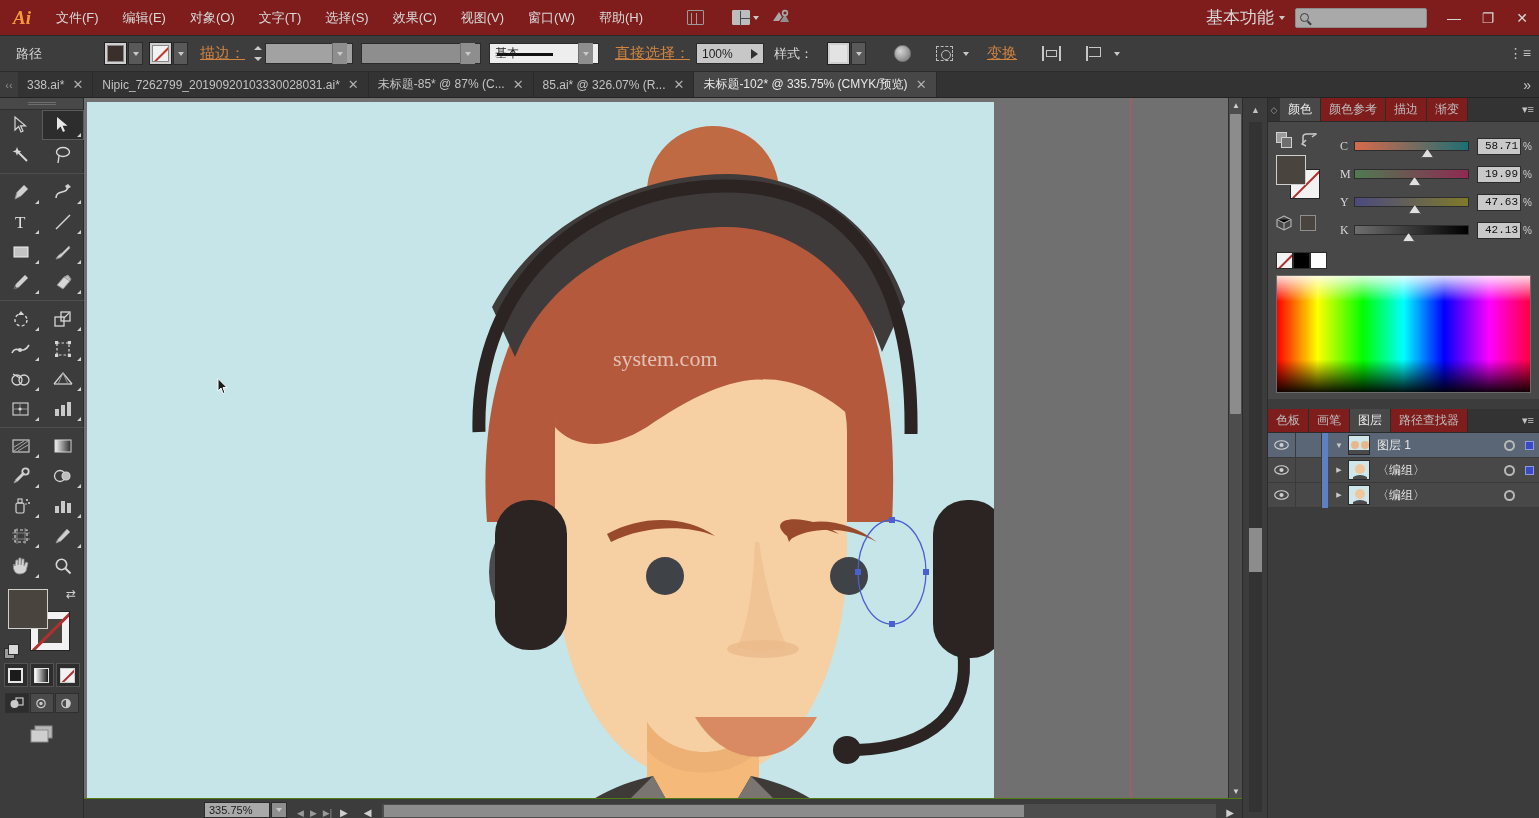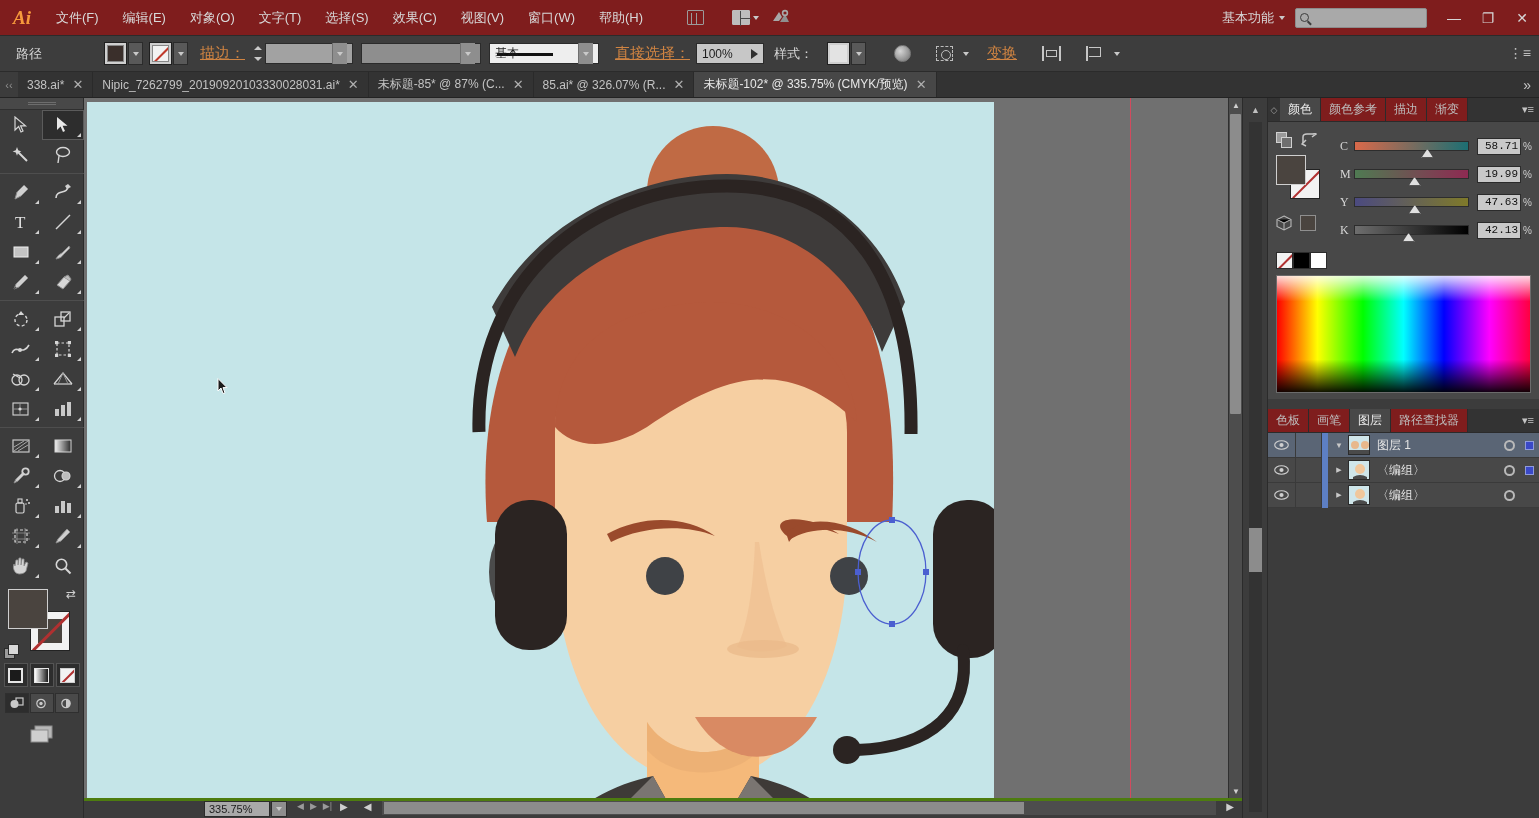--- a/index.html
+++ b/index.html
@@ -51,21 +51,21 @@
   .mb-icon-arrange::after {
     content: ""; position: absolute; left: 7px; top: 0; width: 1px; height: 15px; background: #474747;
   }
   .mb-icon-arrange::before {
     content: ""; position: absolute; left: 7px; top: 7px; width: 11px; height: 1px; background: #474747;
   }
   .caret-dn {
     width: 0; height: 0; border-left: 3.5px solid transparent; border-right: 3.5px solid transparent;
     border-top: 4px solid #c9c9c9; margin-left: 3px;
   }
-  .workspace-label { font-size: 13px; color: #d8d8d8; padding-right: 2px; }
+  .workspace-label { font-size: 17px; color: #d8d8d8; padding-right: 2px; }
   .search-box {
     width: 132px; height: 20px; background: #a9a9a9; border: 1px solid #8c8c8c;
     border-radius: 2px; margin-left: 10px; display: flex; align-items: center; padding-left: 4px;
   }
   .search-glass {
     width: 9px; height: 9px; border: 1.6px solid #3c3c3c; border-radius: 50%; position: relative;
   }
   .search-glass::after {
     content: ""; position: absolute; right: -4px; bottom: -3px; width: 5px; height: 1.6px;
     background: #3c3c3c; transform: rotate(45deg);
@@ -290,21 +290,21 @@
   .cvs-thumb { position: absolute; left: 1px; top: 2px; width: 11px; height: 300px; background: #8c8c8c; border-radius: 1px; }
   .cvs-arrow-top, .cvs-arrow-bot {
     position: absolute; left: 0; width: 14px; height: 14px; display: flex;
     align-items: center; justify-content: center; color: #d0d0d0; font-size: 8px; background: #4d4d4d;
   }
   .cvs-arrow-top { top: 0; } .cvs-arrow-bot { bottom: 0; }
 
   
   .statusbar {
     position: absolute; left: 84px; top: 798px; width: 1158px; height: 20px;
-    background: #3c3c3c; display: flex; align-items: flex-start; border-top: 3px solid #4d7c0f;
+    background: #3c3c3c; display: flex; align-items: flex-end; border-top: 1px solid #4d7c0f;
   }
   .sb-zoom {
     width: 66px; height: 16px; background: #a9a9a9; border: 1px solid #2b2b2b;
     margin-left: 120px; display: flex; align-items: center; padding-left: 4px;
     color: #1c1c1c; font-size: 11px;
   }
   .sb-drop {
     width: 16px; height: 16px; background: #8e8e8e; border: 1px solid #2b2b2b;
     display: flex; align-items: center; justify-content: center; margin-left: 1px;
   }
@@ -895,20 +895,21 @@
 
       <svg style="position:absolute;left:0;top:0;width:907px;height:700px;pointer-events:none;z-index:15">
         <ellipse cx="805" cy="470" rx="34" ry="52" fill="none" stroke="#4b5fd0" stroke-width="1.3"></ellipse>
         <rect x="802" y="415" width="6" height="6" fill="#4b5fd0"></rect>
         <rect x="802" y="519" width="6" height="6" fill="#4b5fd0"></rect>
         <rect x="768" y="467" width="6" height="6" fill="#4b5fd0"></rect>
         <rect x="836" y="467" width="6" height="6" fill="#4b5fd0"></rect>
       </svg>
 
       <div class="watermark">
+        <div class="wm-sub">system.com</div>
       </div>
     </div>
 
     <div class="guide-line"></div>
 
     <svg class="canvas-cursor" viewBox="0 0 12 18">
       <path d="M1 0.5 L1 13 L4 10 L6 15.5 L8 14.8 L6 9.6 L10 9.6 Z" fill="#1c1c1c" stroke="#ffffff" stroke-width="1"></path>
     </svg>
 
     <div class="canvas-vscroll">

